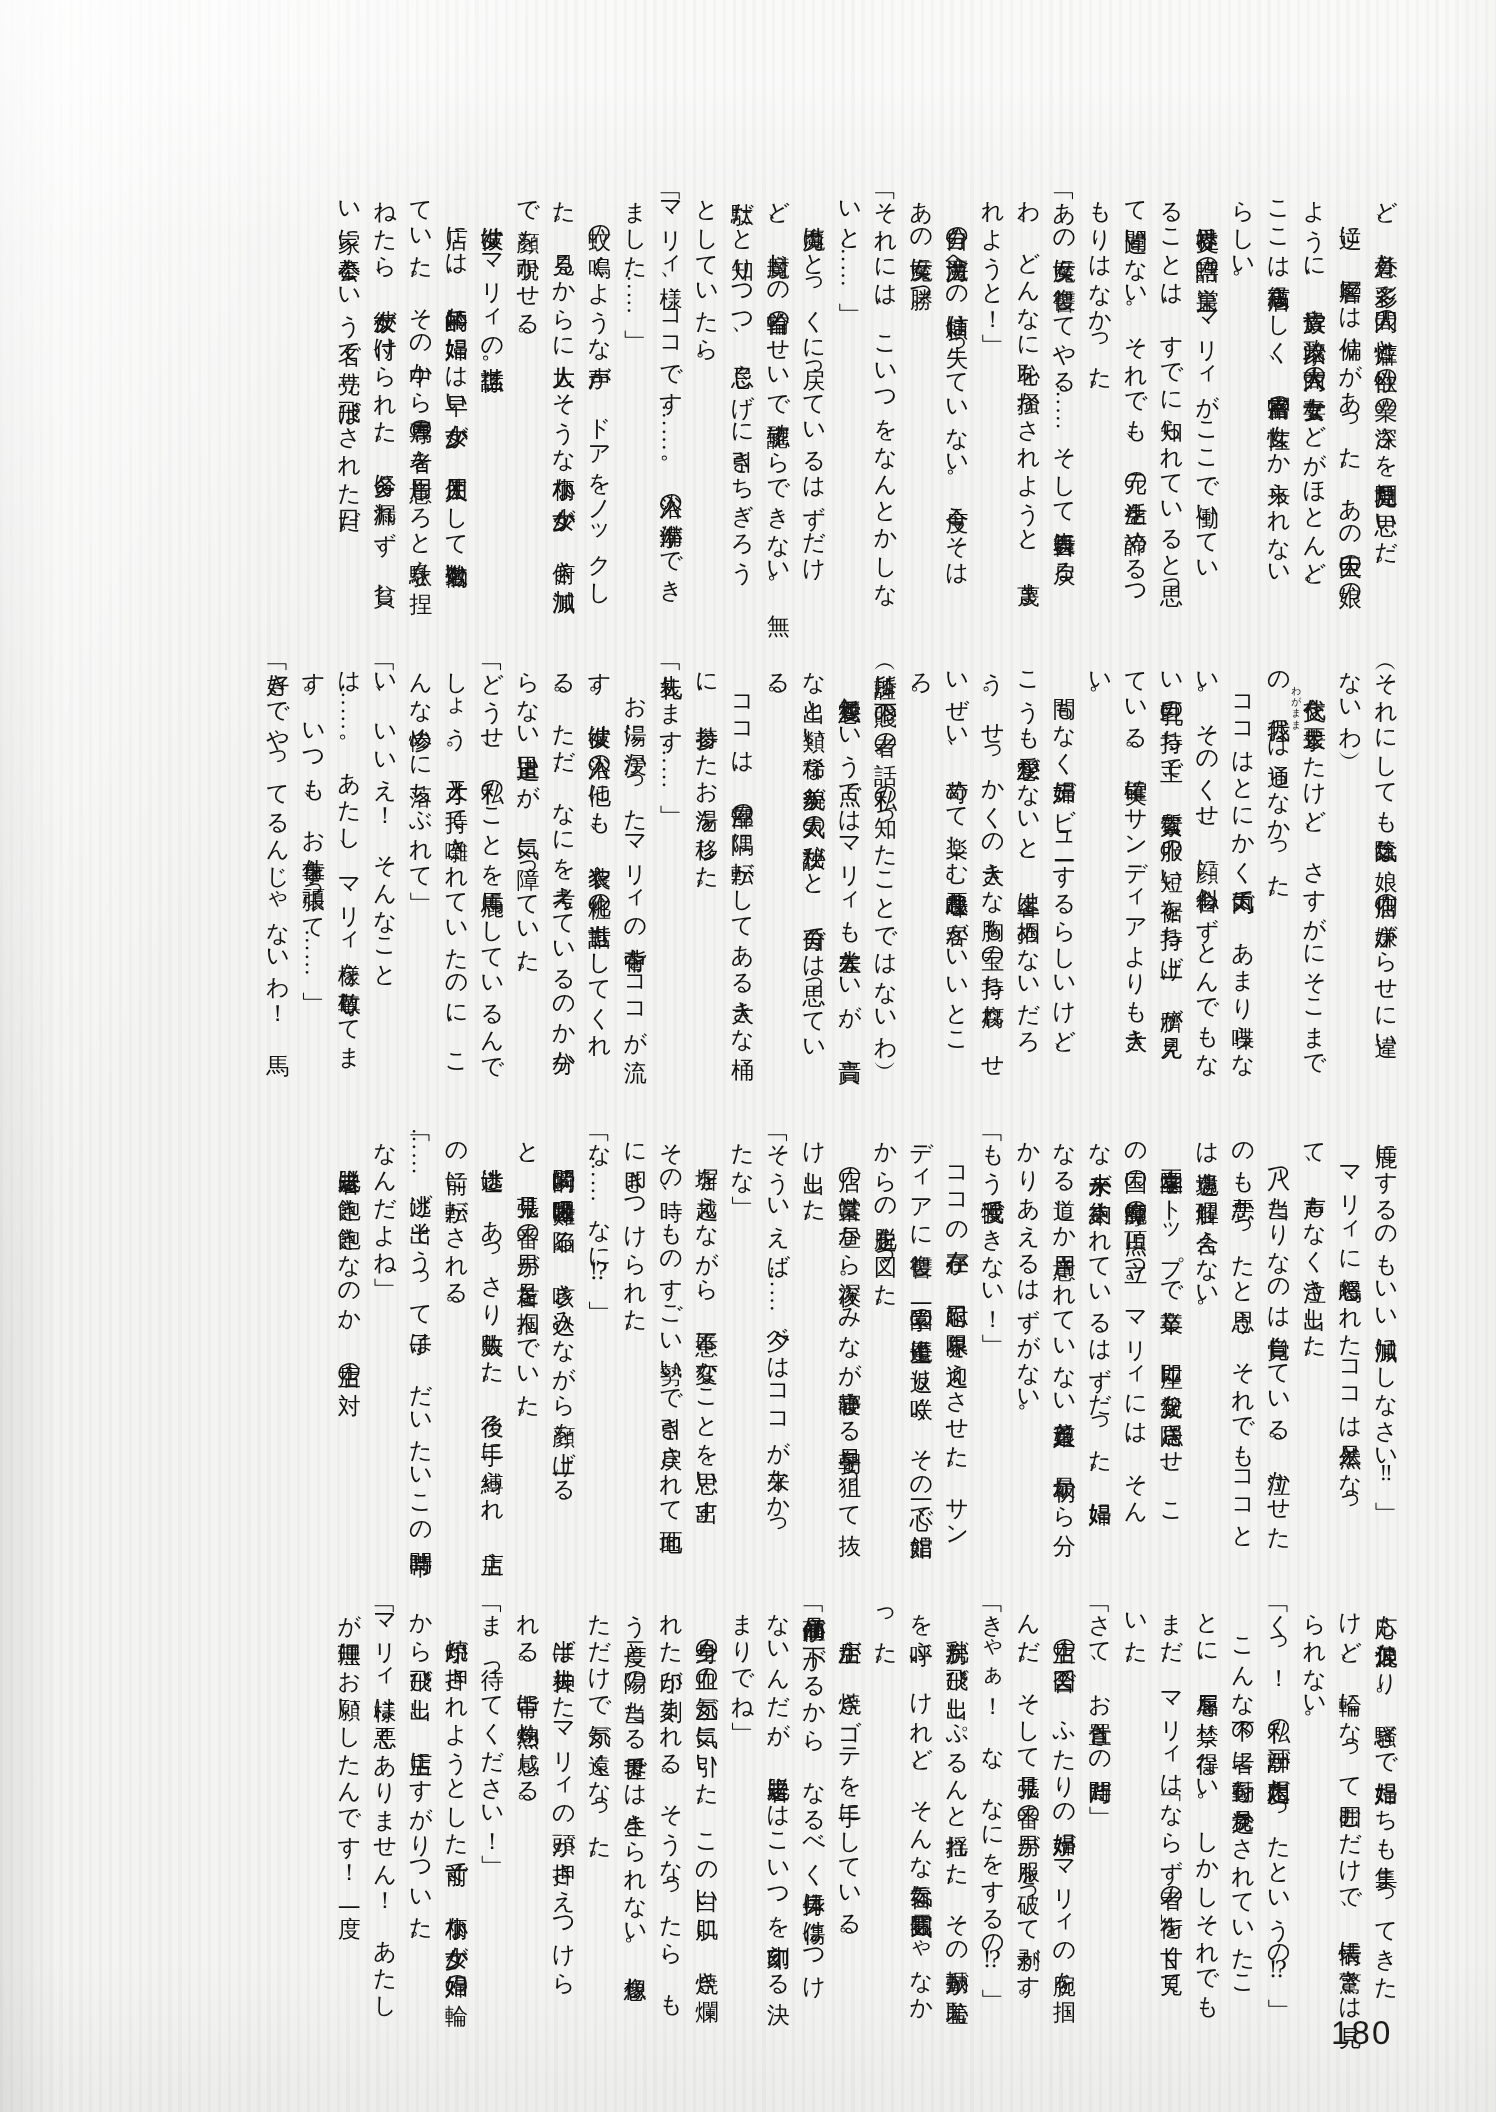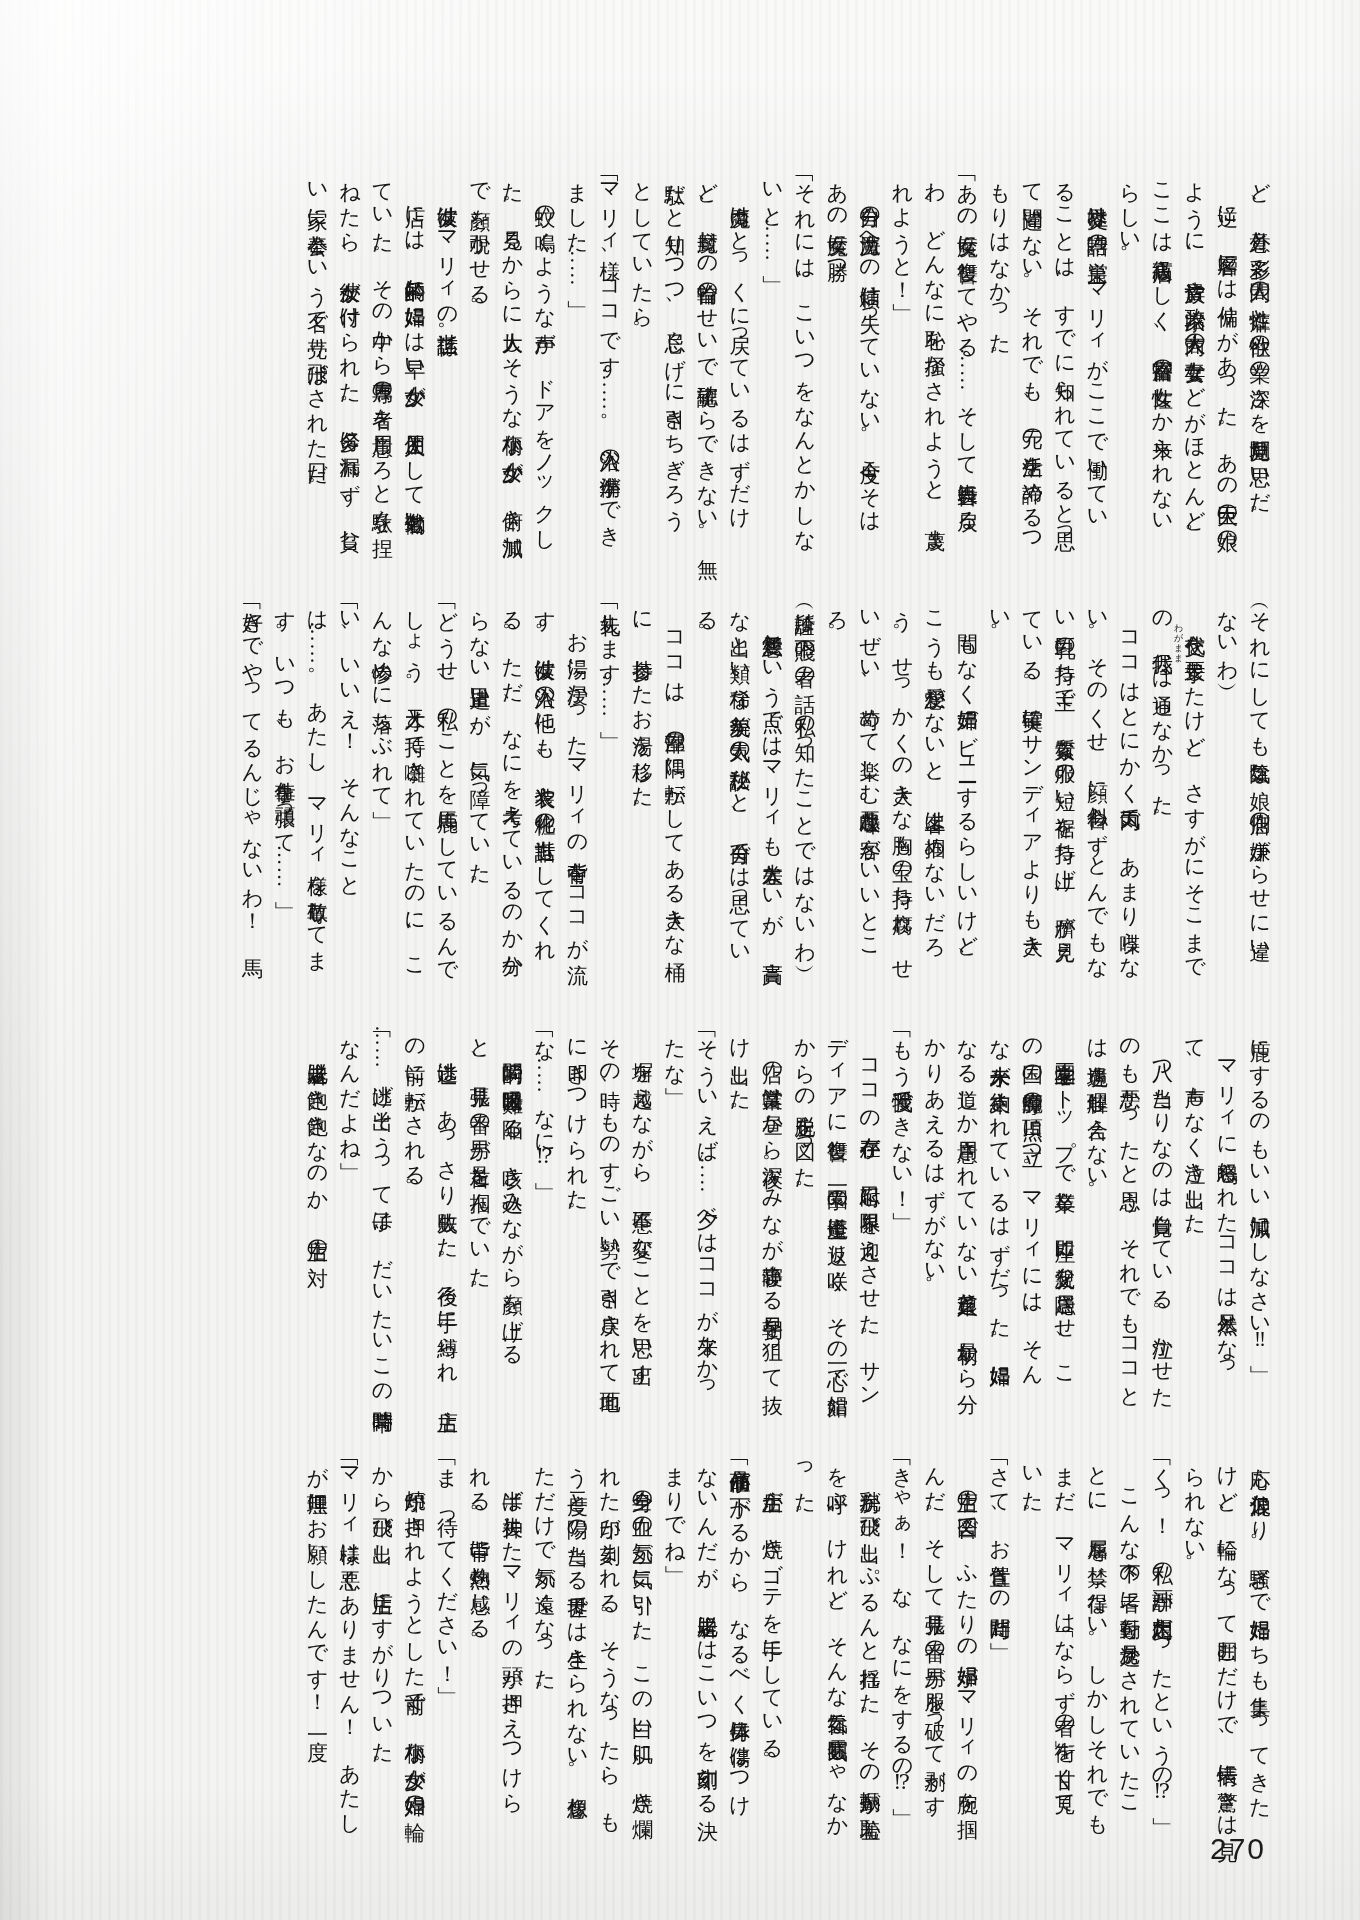--- a/index.html
+++ b/index.html
@@ -104,14 +104,14 @@
       <p>「きゃぁ！　な、なにをするの⁉」</p>
       <p>　乳房が飛び出しぷるんと揺れた。その振動が羞恥を呼ぶ。けれど、そんな呑気な雰囲気じゃなかった。</p>
       <p>　店主が、焼きゴテを手にしている。</p>
       <p>「商品価値が下がるから、なるべく身体に傷はつけないんだが、脱走者にはこいつを刻印する決まりでね」</p>
       <p>　全身の血の気が一気に引いた。この白い肌に、焼き爛れた印が刻まれる。そうなったら、もう二度と陽の当たる世界では生きられない。想像しただけで気が遠くなった。</p>
       <p>　半ば失神したマリィの頭が押さえつけられる。背中に灼熱を感じる。</p>
       <p>「ま、待ってください！」</p>
       <p>　焼印が押されようとした寸前で、小柄な少女が娼婦の輪から飛び出し、店主にすがりついた。</p>
       <p>「マリィ様は悪くありません！　あたしが無理にお願いしたんです！　一度</p>
     </div>
-  <div class="page-number">270</div>
+  <div class="page-number">180</div>
 </div>
 
 </body></html>

